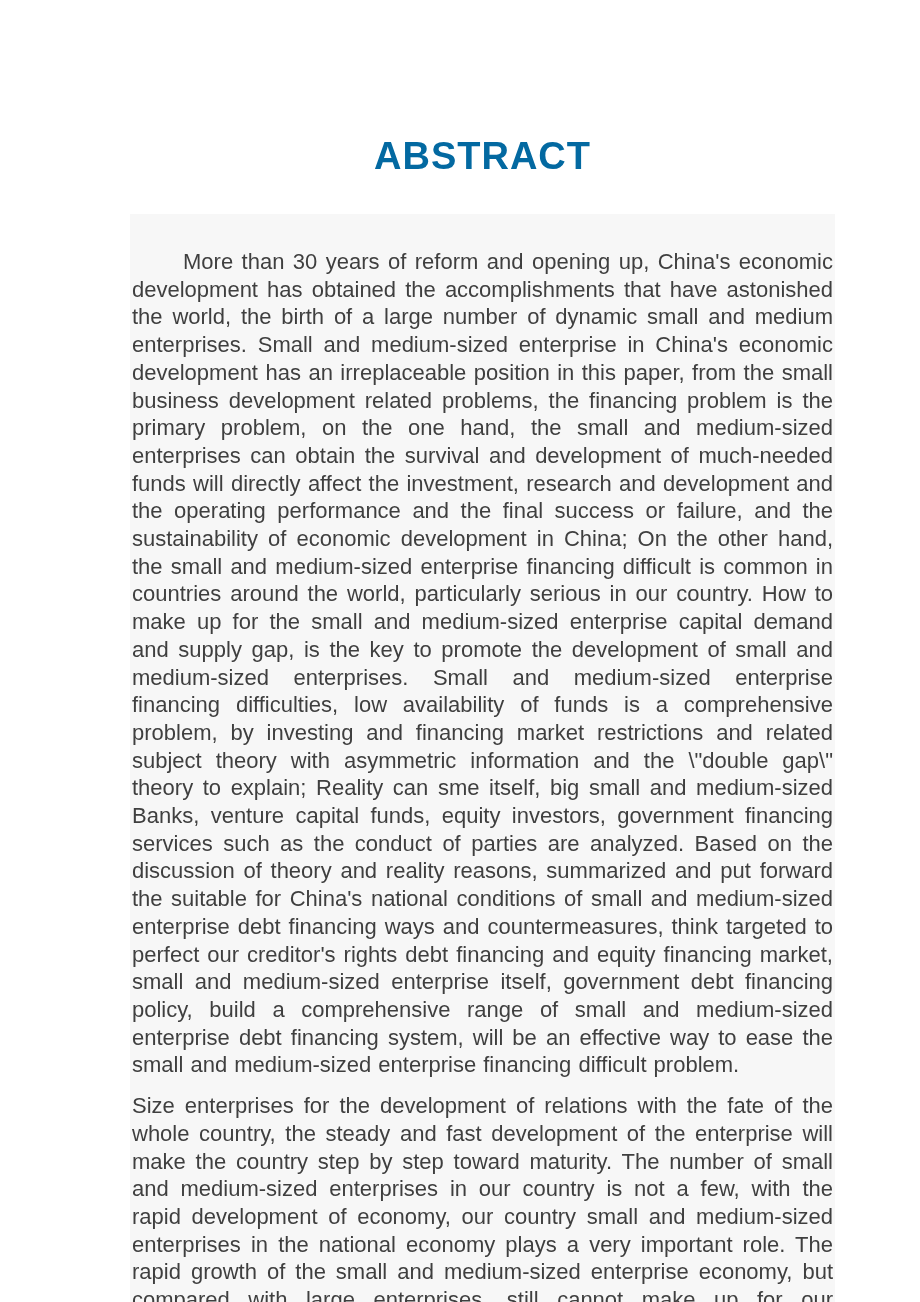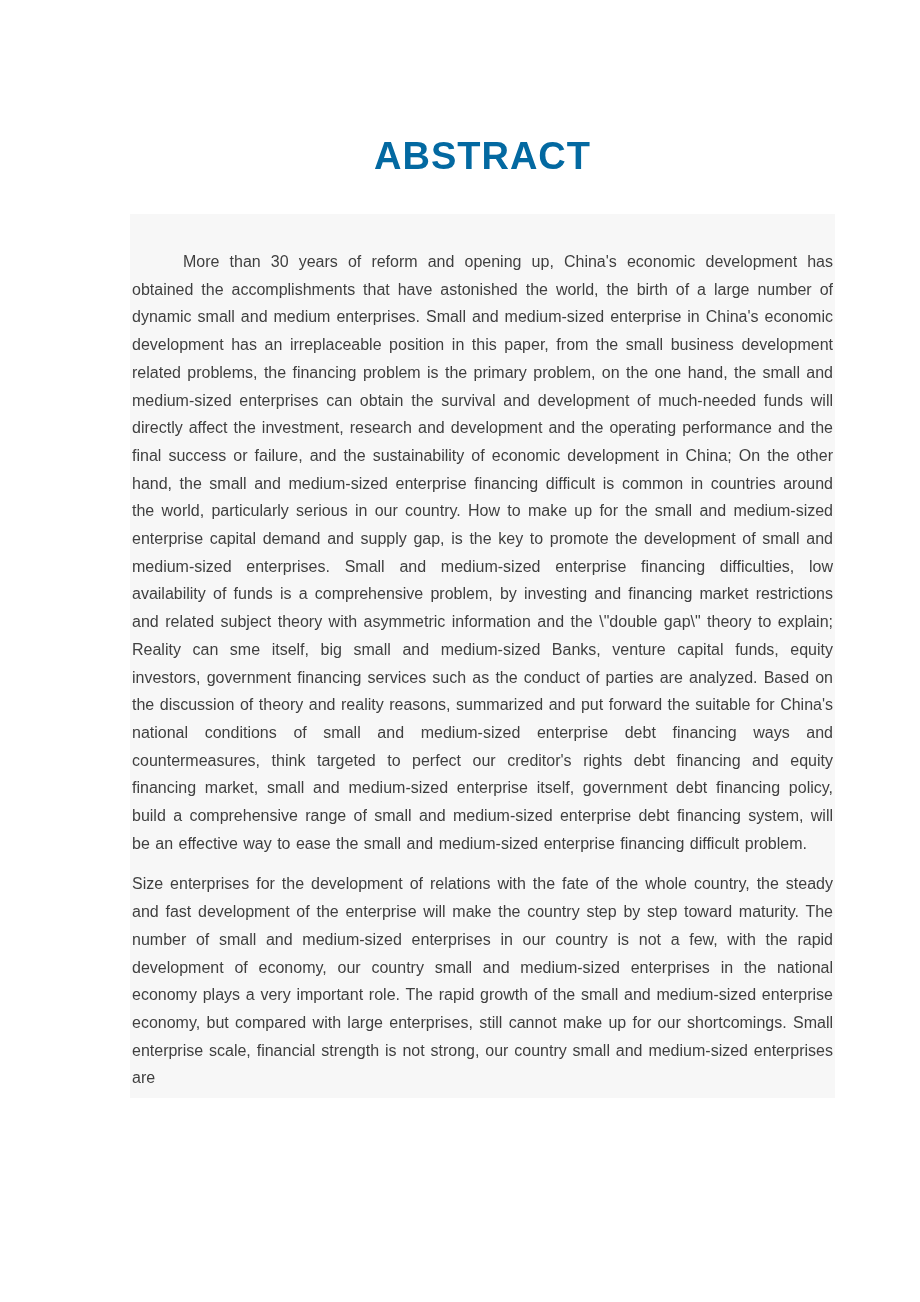--- a/index.html
+++ b/index.html
@@ -27,21 +27,21 @@
     letter-spacing: 1px;
     color: #0369a1;
   }
   .abstract-box {
     margin-top: 36px;
     background: #f7f7f7;
     padding: 34px 2px 6px 2px;
   }
   .para {
     margin: 0;
-    font-size: 16px;
+    font-size: 22px;
     line-height: 27.7px;
     color: #3f3f3f;
     text-align: justify;
     word-spacing: 1px;
   }
   .para + .para {
     margin-top: 13px;
   }
   .para-indent {
     text-indent: 51px;

